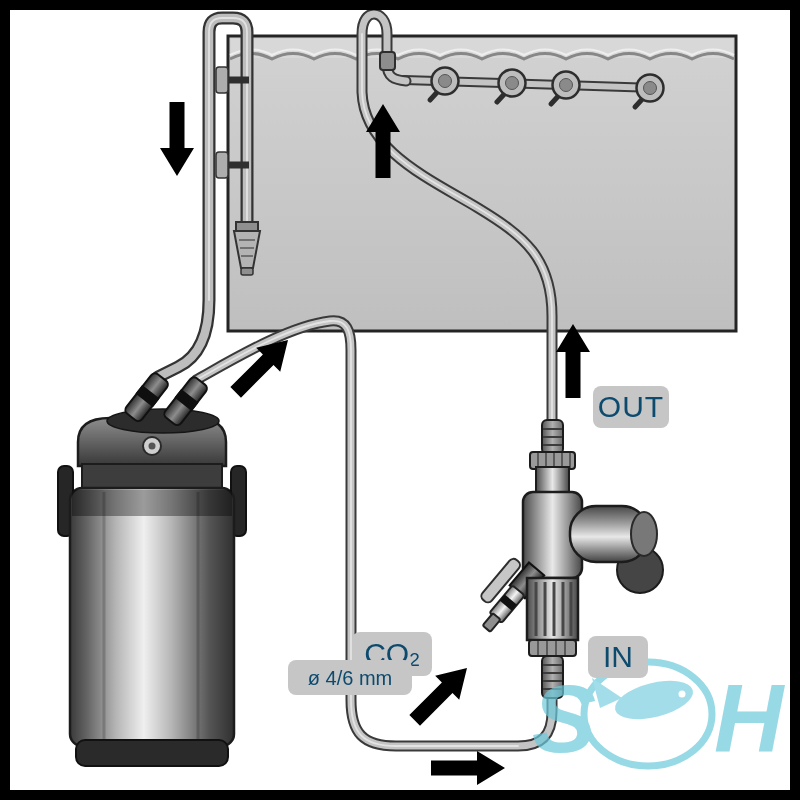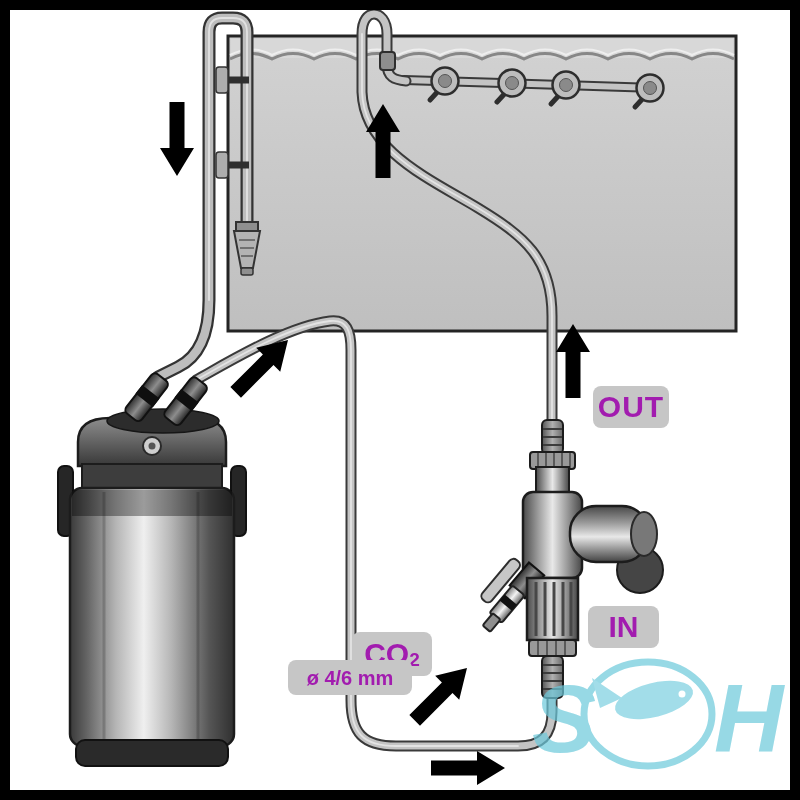--- a/index.html
+++ b/index.html
@@ -7,26 +7,26 @@
     position:relative; width:800px; height:800px; background:#ffffff;
     font-family:"Liberation Sans", sans-serif; overflow:hidden;
   }
   .stage svg { position:absolute; left:0; top:0; }
   .frame {
     position:absolute; left:0; top:0; width:800px; height:800px;
     border:10px solid #000; box-sizing:border-box; pointer-events:none; z-index:5;
   }
   .label {
     position:absolute; z-index:4;
-    background:#c6c6c6; color:#a21caf; font-weight:bold;
+    background:#c6c6c6; color:#0c4a6e; font-weight:normal;
     display:flex; align-items:center; justify-content:center;
     border-radius:8px; line-height:1;
   }
   .label-out  { left:593px; top:386px; width:76px; height:42px; font-size:30px; letter-spacing:1px; }
-  .label-in   { left:588px; top:606px; width:71px; height:42px; font-size:30px; }
+  .label-in   { left:588px; top:636px; width:60px; height:42px; font-size:30px; }
   .label-co2  { left:352px; top:613px; width:80px; height:44px; font-size:30px;margin-top:19px; }
   .label-co2 sub { font-size:19px; line-height:1; margin-top:10px; }
   .label-hose { left:288px; top:660px; width:124px; height:35px; font-size:20px; }
 
   .tube-outer { fill:none; stroke:#3a3a3a; stroke-width:11; stroke-linecap:round; stroke-linejoin:round; }
   .tube-inner { fill:none; stroke:#c4c4c4; stroke-width:7;  stroke-linecap:round; stroke-linejoin:round; }
   .tube-shine { fill:none; stroke:#ededed; stroke-width:1.8; stroke-linecap:round; stroke-linejoin:round; opacity:.75; }
   .pipe-outer { fill:none; stroke:#333333; stroke-width:13; stroke-linecap:round; stroke-linejoin:round; }
   .pipe-inner { fill:none; stroke:#bdbdbd; stroke-width:8.5; stroke-linecap:round; stroke-linejoin:round; }
 </style>

